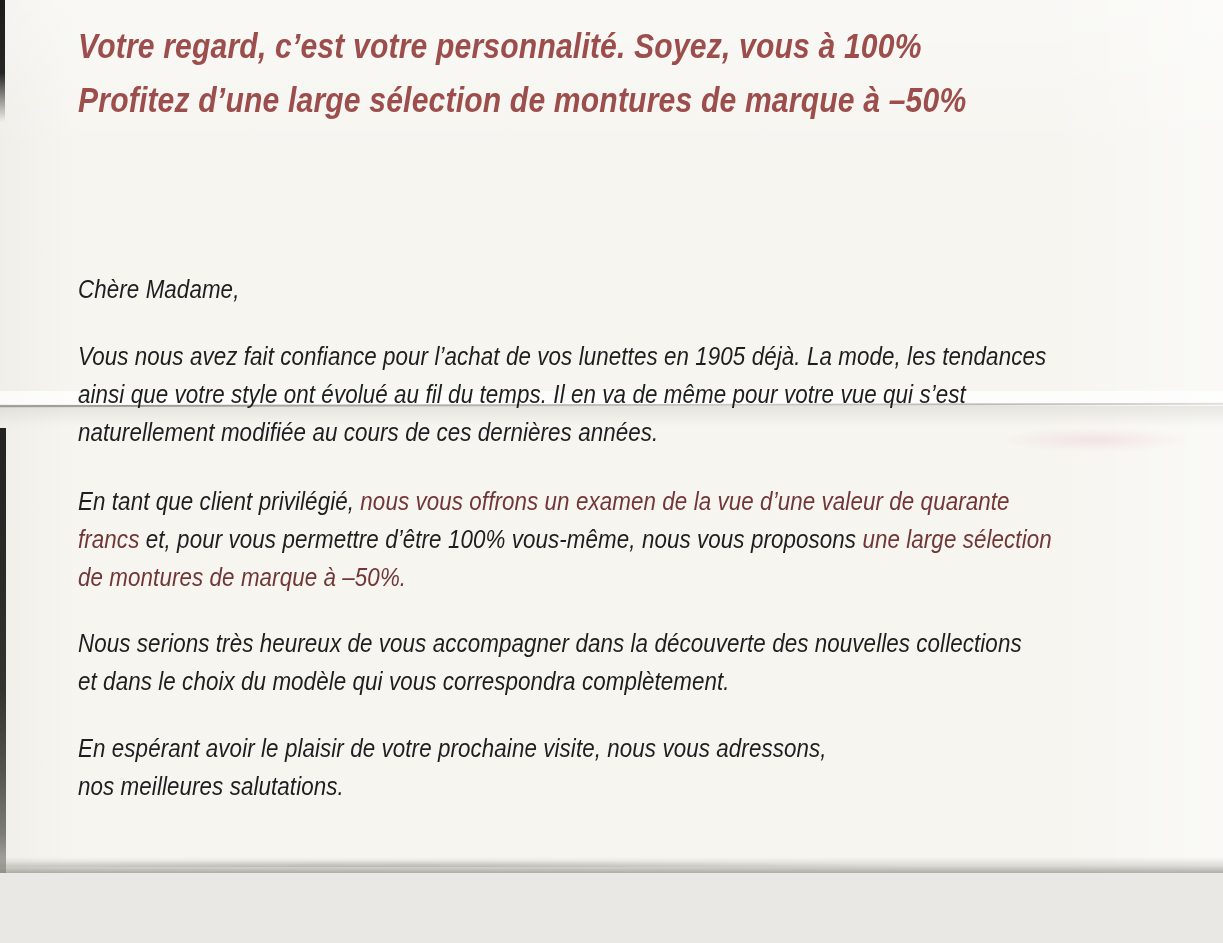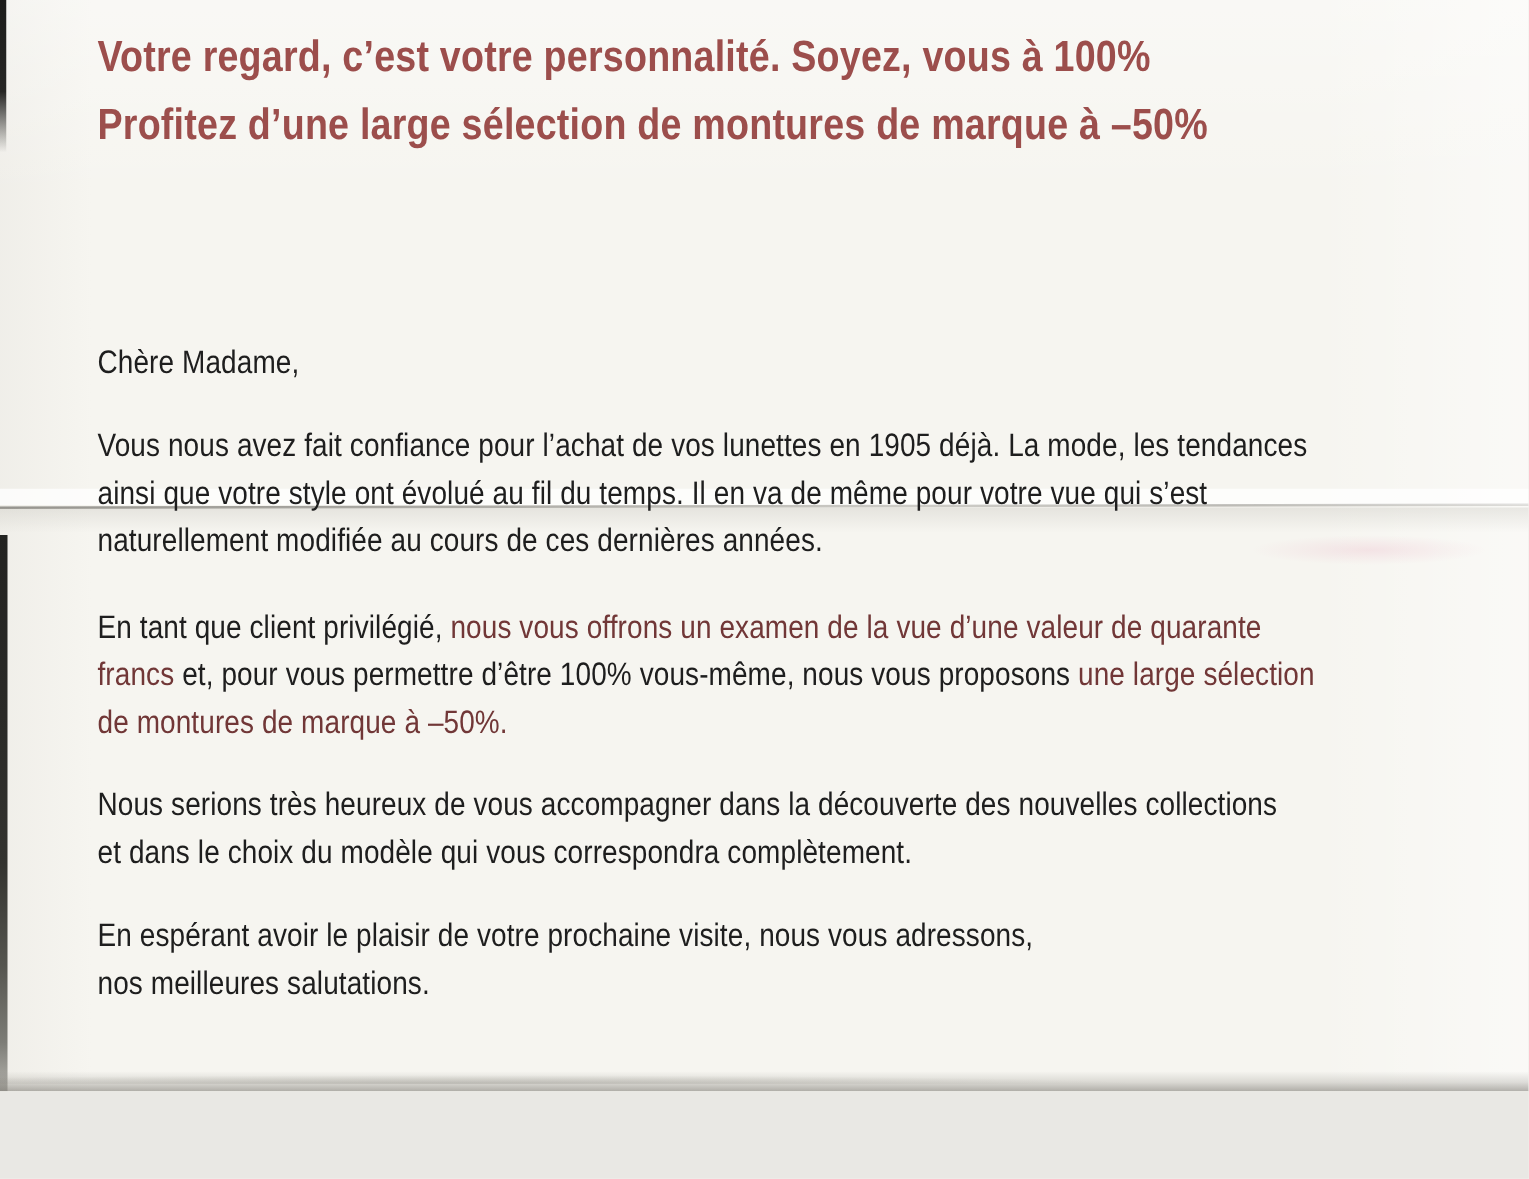--- a/index.html
+++ b/index.html
@@ -10,20 +10,21 @@
   }
   .page {
     position: relative;
     width: 1223px;
     height: 873px;
     background:
       linear-gradient(180deg, rgba(255,255,255,0.35) 0%, rgba(255,255,255,0) 18%),
       linear-gradient(90deg, rgba(228,226,220,0.35) 0%, rgba(255,255,255,0) 6%, rgba(255,255,255,0) 86%, rgba(255,255,255,0.45) 100%),
       #f6f5f0;
     overflow: hidden;
+    font-style: italic;
   }
 
   
   .edge-left-top {
     position: absolute; left: 0; top: 0; width: 5px; height: 122px;
     background: linear-gradient(to bottom, #1c1c1a 0%, #262624 60%, rgba(70,70,66,0.35) 88%, rgba(90,90,86,0) 100%);
   }
   .edge-left-main {
     position: absolute; left: 0; top: 428px; width: 6px; height: 478px;
     background: linear-gradient(to bottom,

